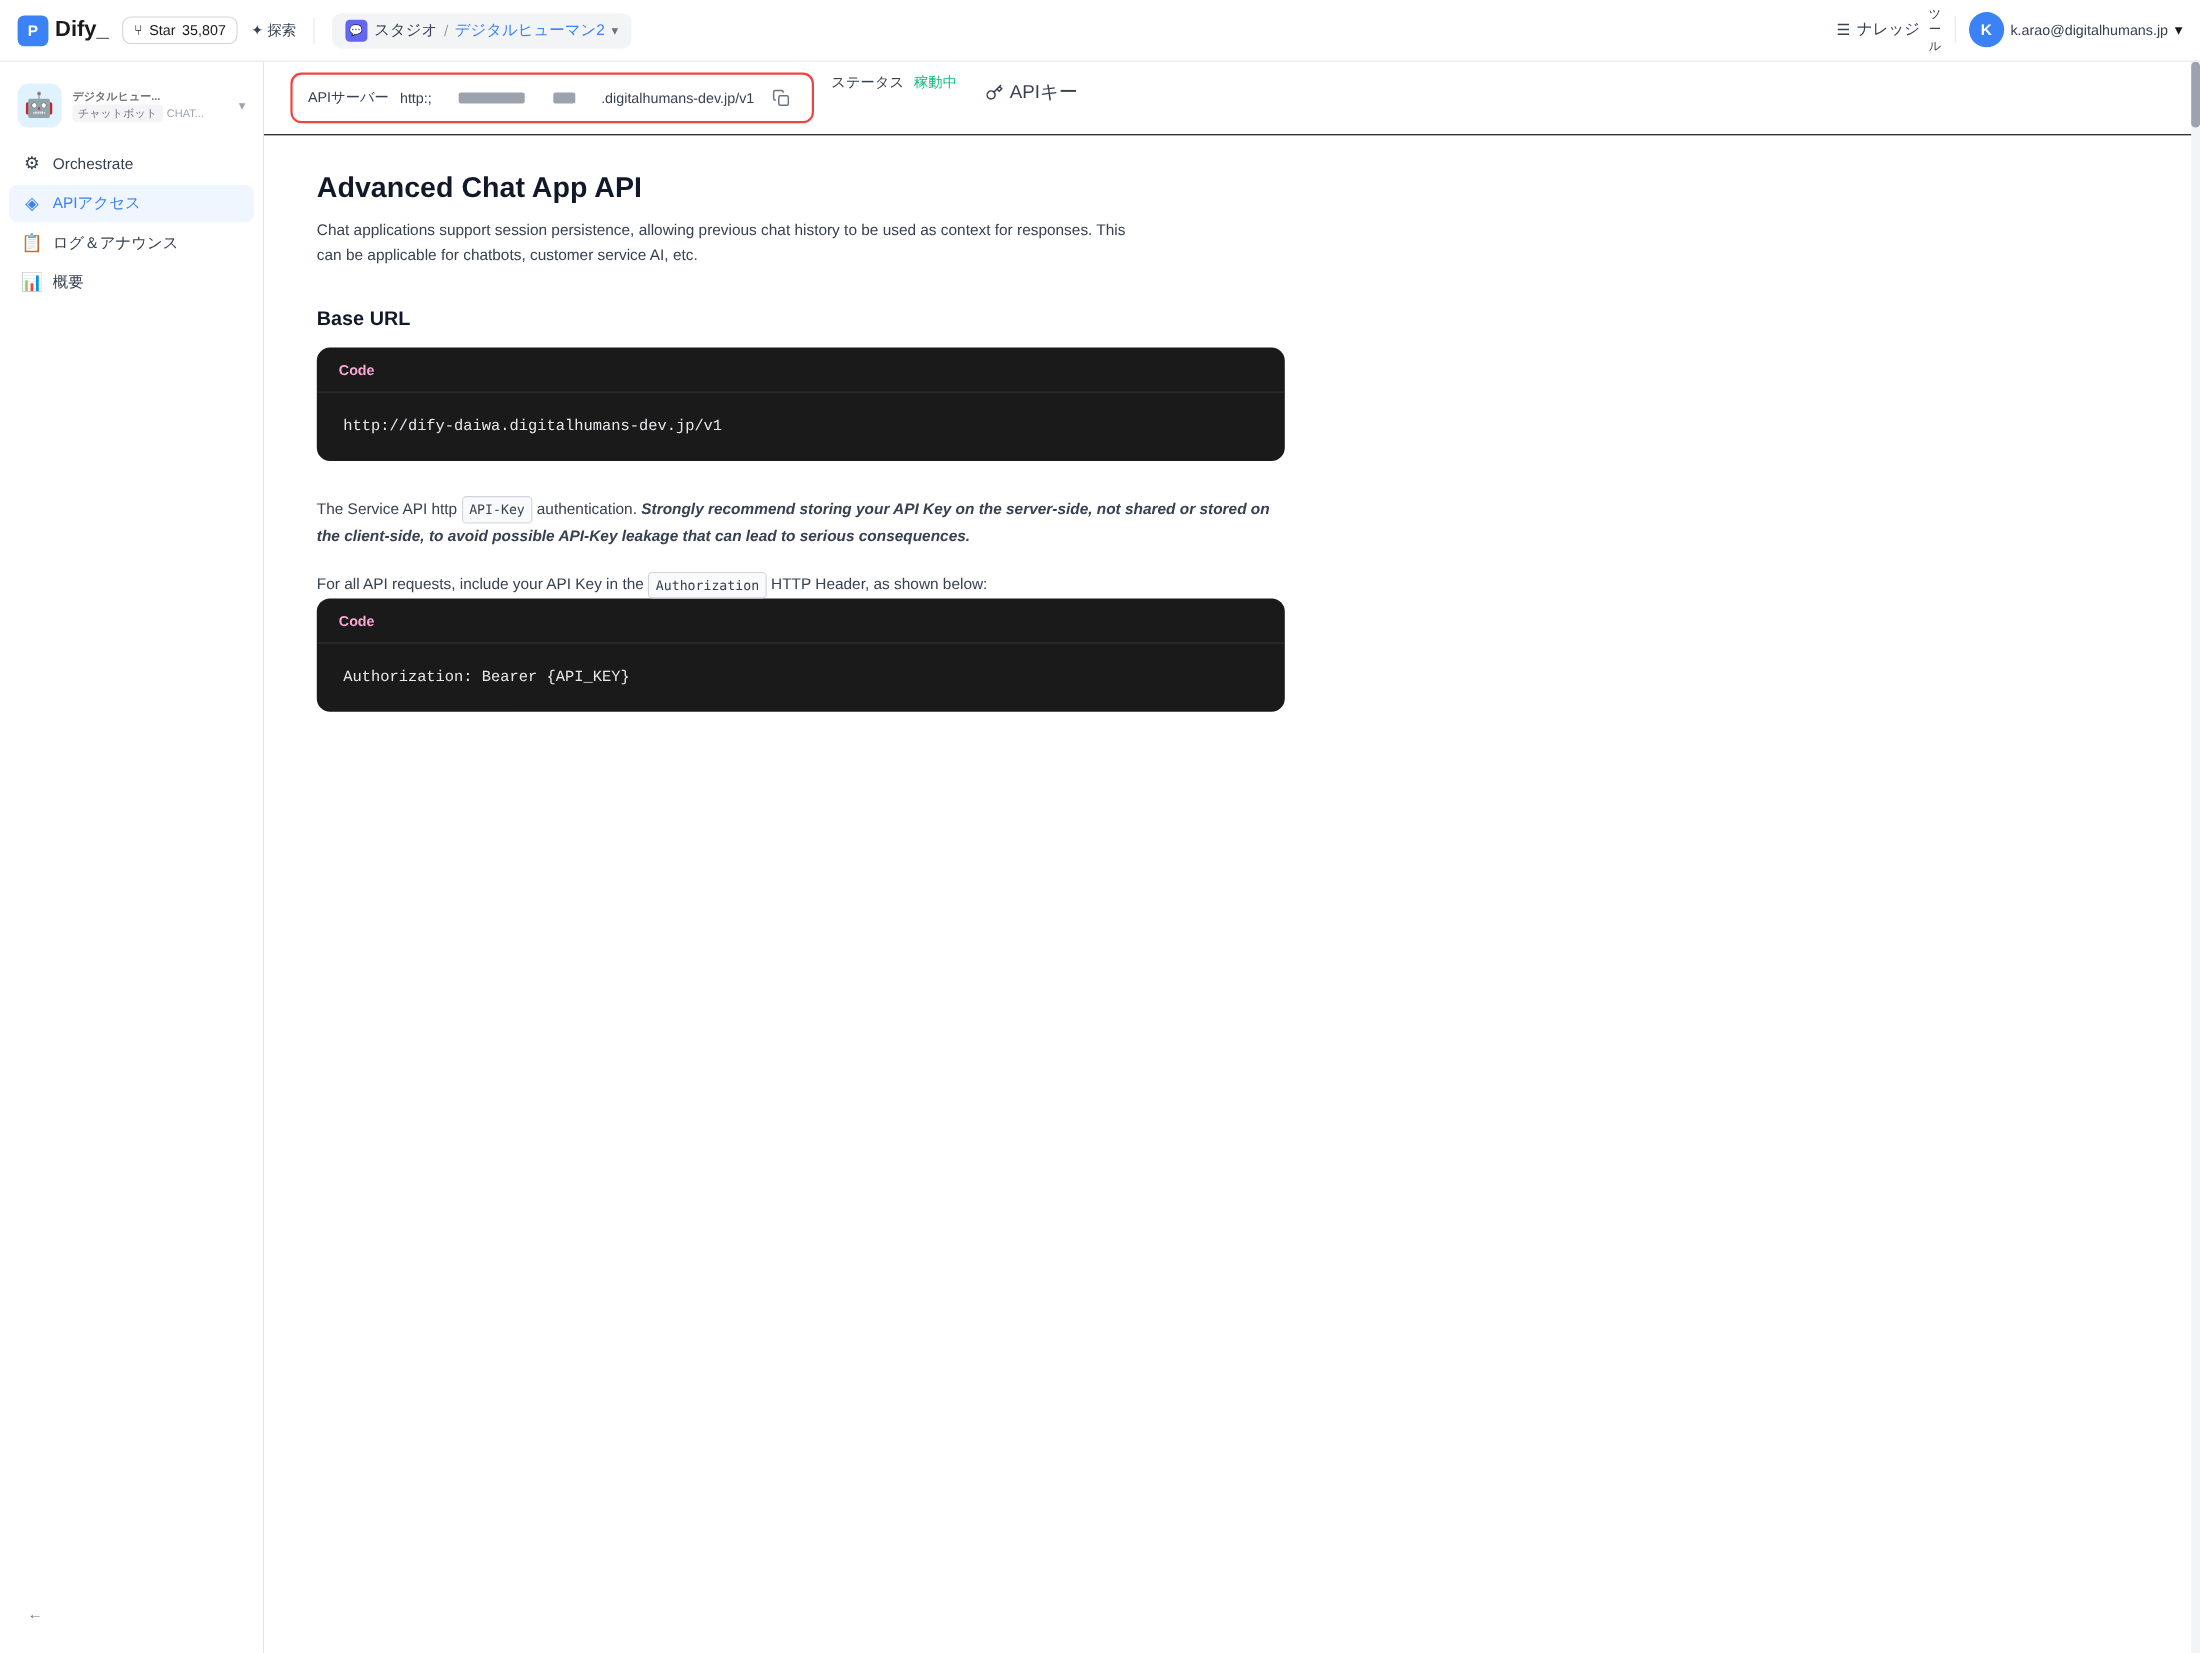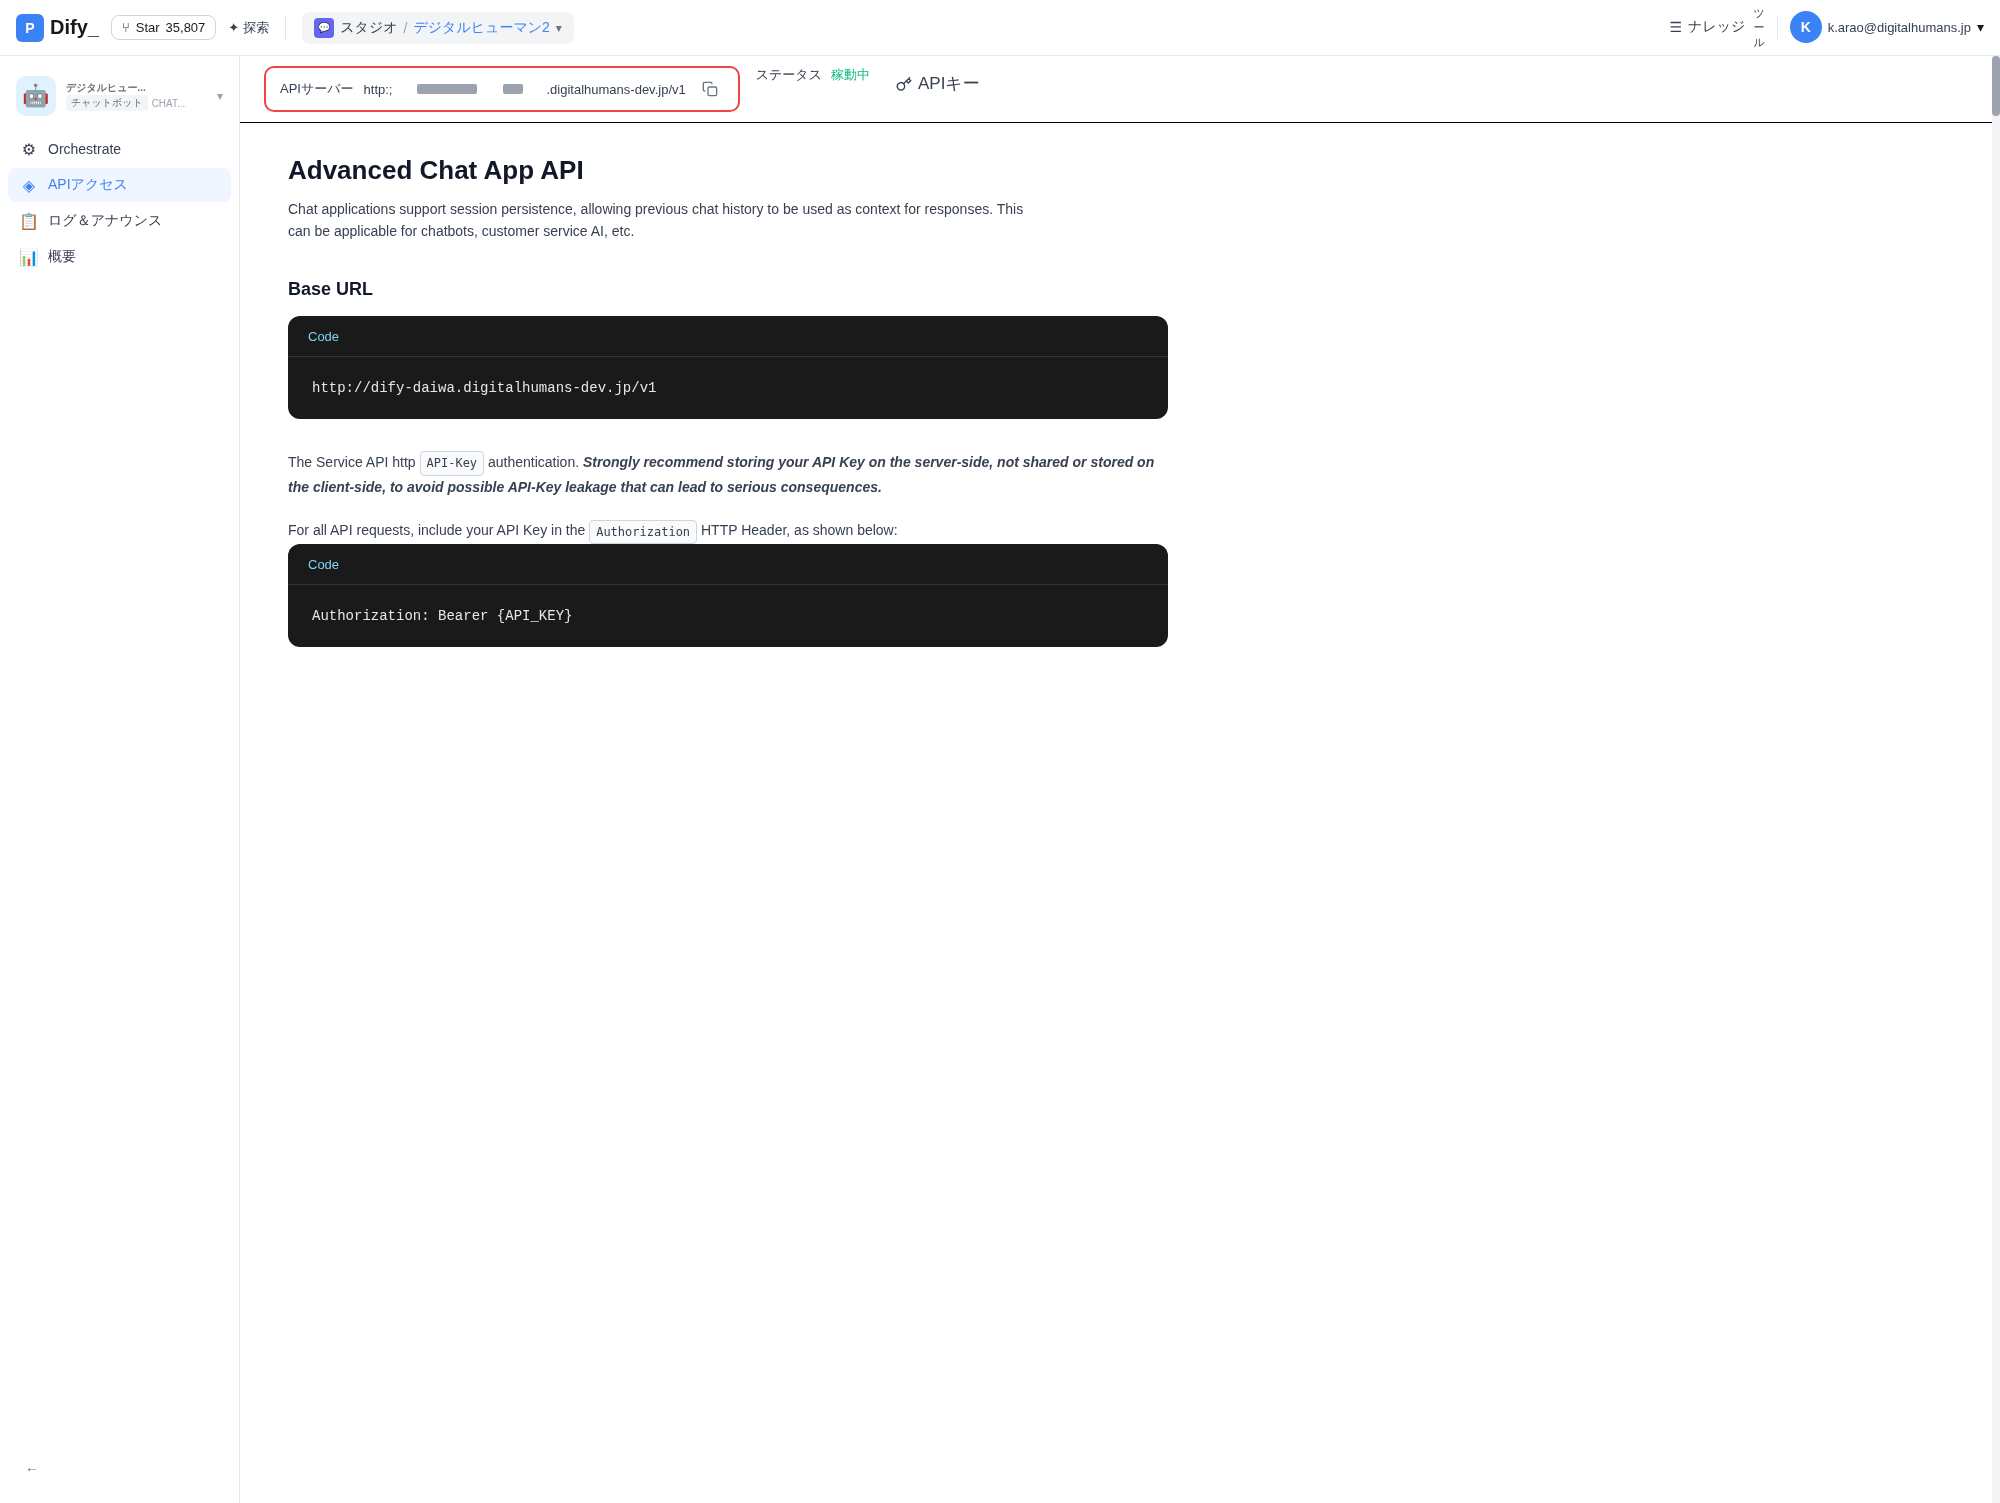--- a/index.html
+++ b/index.html
@@ -72,21 +72,21 @@
     
     .content { flex: 1; overflow-y: auto; padding: 32px 48px; }
 
     .page-title { font-size: 26px; font-weight: 700; color: #111827; margin-bottom: 12px; }
     .page-desc { font-size: 14px; color: #374151; line-height: 1.6; margin-bottom: 36px; max-width: 760px; }
 
     .section-title { font-size: 18px; font-weight: 700; color: #111827; margin-bottom: 16px; }
 
     .code-block { background: #1a1a1a; border-radius: 12px; overflow: hidden; margin-bottom: 32px; max-width: 880px; }
     .code-block-header { padding: 12px 20px; border-bottom: 1px solid #333; }
-    .code-block-header-label { font-size: 13px; color: #7dd3fc; font-weight: 400; }
+    .code-block-header-label { font-size: 13px; color: #f9a8d4; font-weight: 700; }
     .code-block-body { padding: 20px 24px; }
     .code-block-body code { font-family: 'Courier New', Courier, monospace; font-size: 14px; color: #e5e7eb; line-height: 1.6; }
 
     .auth-desc { font-size: 14px; color: #374151; line-height: 1.7; margin-bottom: 20px; max-width: 880px; }
     .auth-desc .api-key-inline { display: inline-block; border: 1px solid #d1d5db; border-radius: 4px; padding: 1px 6px; font-family: monospace; font-size: 12px; background: #f9fafb; color: #374151; vertical-align: middle; }
     .auth-desc .auth-warning { font-weight: 700; font-style: italic; }
     .auth-desc2 { font-size: 14px; color: #374151; line-height: 1.7; max-width: 880px; }
     .auth-desc2 .auth-inline { display: inline-block; border: 1px solid #d1d5db; border-radius: 4px; padding: 1px 6px; font-family: monospace; font-size: 12px; background: #f9fafb; color: #374151; vertical-align: middle; }
 
     

